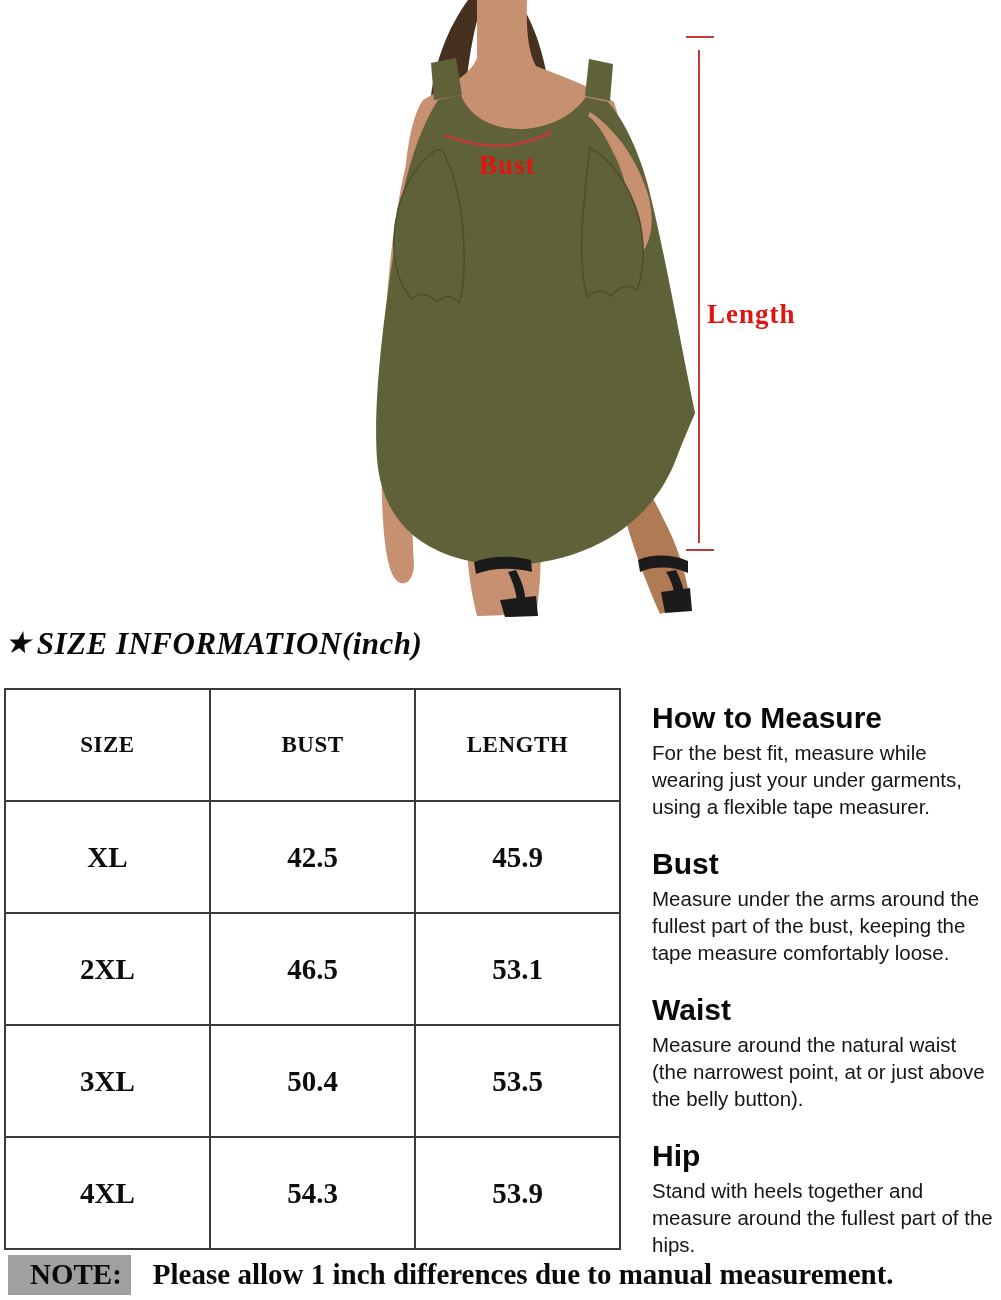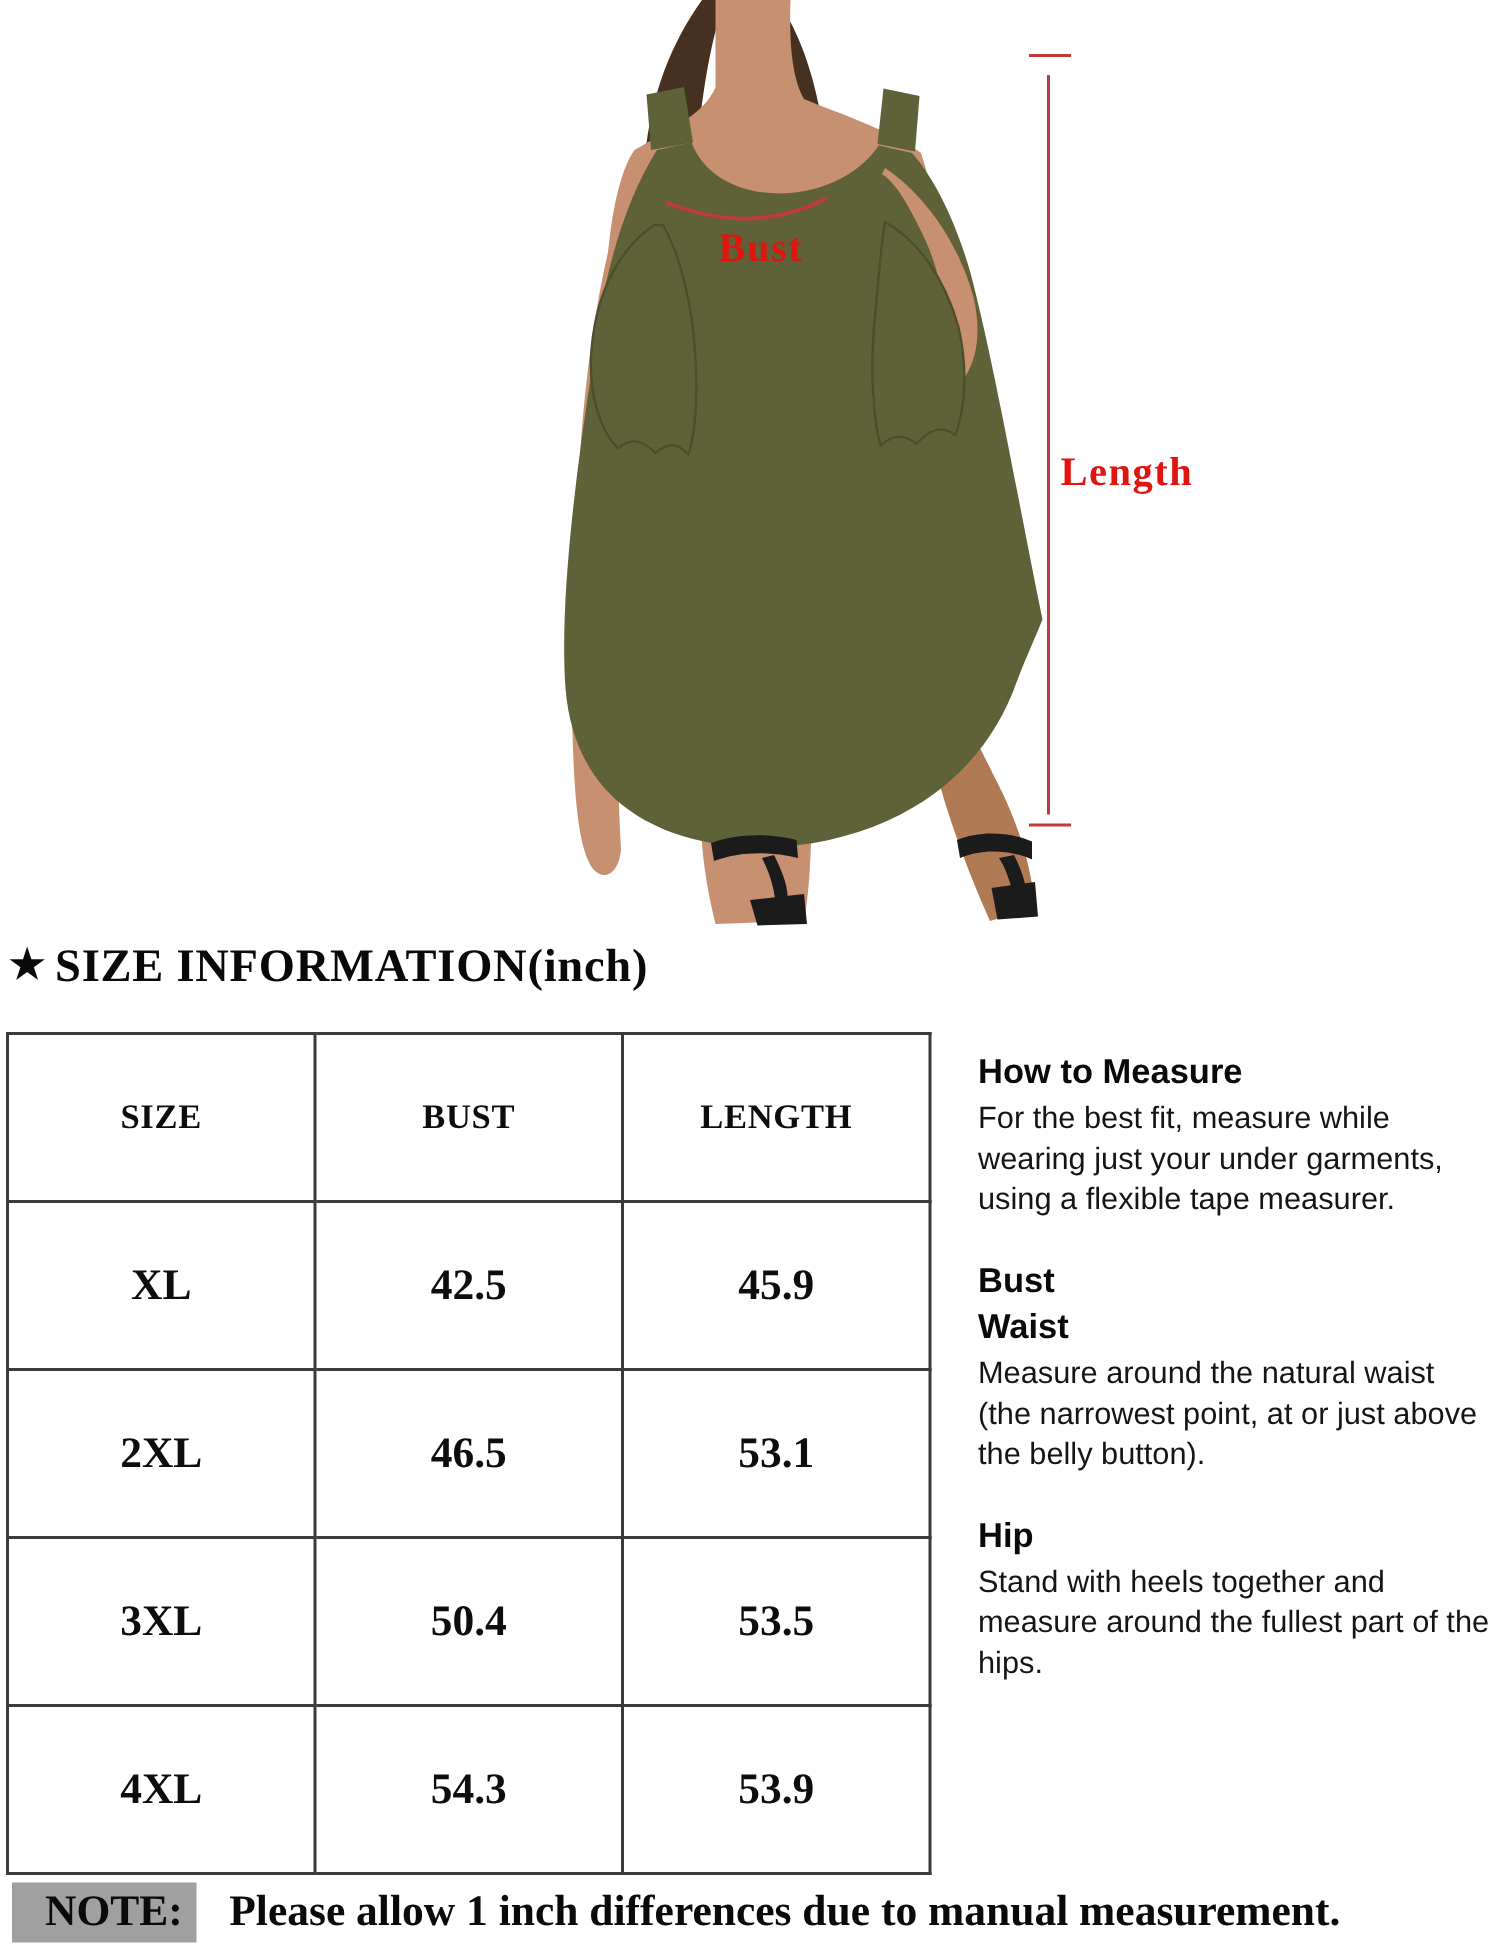--- a/index.html
+++ b/index.html
@@ -1,20 +1,20 @@
 <!DOCTYPE html>
 <html style="--annotation-text-red: #e01510; --annotation-line-red: #c03a38; --dress-olive: #5f6138; --dress-shadow: #4c4e2c; --skin: #c79070; --skin-shadow: #b07a55; --hair-brown: #46301f; --strap-black: #1b1b1b; --note-label-bg: #a0a0a0; --table-border: #3b3b3b;"><head>
 <meta charset="utf-8">
 <style>
   html,body{margin:0;padding:0;}
   body{
     width:1001px;height:1300px;position:relative;overflow:hidden;
     background:#ffffff;font-family:"Liberation Sans",sans-serif;color:#111;
   }
-  .serif{font-family:"Liberation Serif","DejaVu Serif",serif;}
+  .serif{font-family:"Liberation Serif","DejaVu Serif",serif;font-style:italic;}
   .abs{position:absolute;}
 
   
   #photo-section{left:0;top:0;width:1001px;height:625px;}
   #model-svg{position:absolute;left:330px;top:0;width:420px;height:625px;}
 
   .red-label{
     font-family:"Liberation Serif","DejaVu Serif",serif;
     font-weight:bold;color:var(--annotation-text-red);
     font-size:27px;letter-spacing:1px;white-space:nowrap;
@@ -42,21 +42,21 @@
   }
   #size-table td,#size-table th{
     border:2px solid var(--table-border);text-align:center;vertical-align:middle;
     width:203px;height:110px;padding:0;
   }
   #size-table th{font-size:23px;letter-spacing:.5px;}
 
   
   #measure-guide{left:652px;top:701px;width:343px;color:#151515;}
   #measure-guide h3{
-    margin:0 0 4px 0;font-size:23px;font-weight:bold;color:#0a0a0a;
+    margin:0 0 4px 0;font-size:30px;font-weight:bold;color:#0a0a0a;
   }
   #measure-guide p{
     margin:0 0 27px 0;font-size:20.5px;line-height:27px;
   }
   #measure-guide p:last-child{margin-bottom:0;}
 
   
   #note-bar{
     left:8px;top:1255px;width:985px;
     font-family:"Liberation Serif","DejaVu Serif",serif;
@@ -148,20 +148,21 @@
       <td>53.9</td>
     </tr>
   </tbody>
 </table>
 
 <div class="abs" id="measure-guide">
   <h3>How to Measure</h3>
   <p>For the best fit, measure while wearing just your under garments, using a flexible tape measurer.</p>
 
   <h3>Bust</h3>
+  <p>Measure under the arms around the fullest part of the bust, keeping the tape measure comfortably loose.</p>
 
   <h3>Waist</h3>
   <p>Measure around the natural waist (the narrowest point, at or just above the belly button).</p>
 
   <h3>Hip</h3>
   <p>Stand with heels together and measure around the fullest part of the hips.</p>
 </div>
 
 <div class="abs" id="note-bar">
   <span class="note-label">NOTE:</span><span>Please allow 1 inch differences due to manual measurement.</span>

